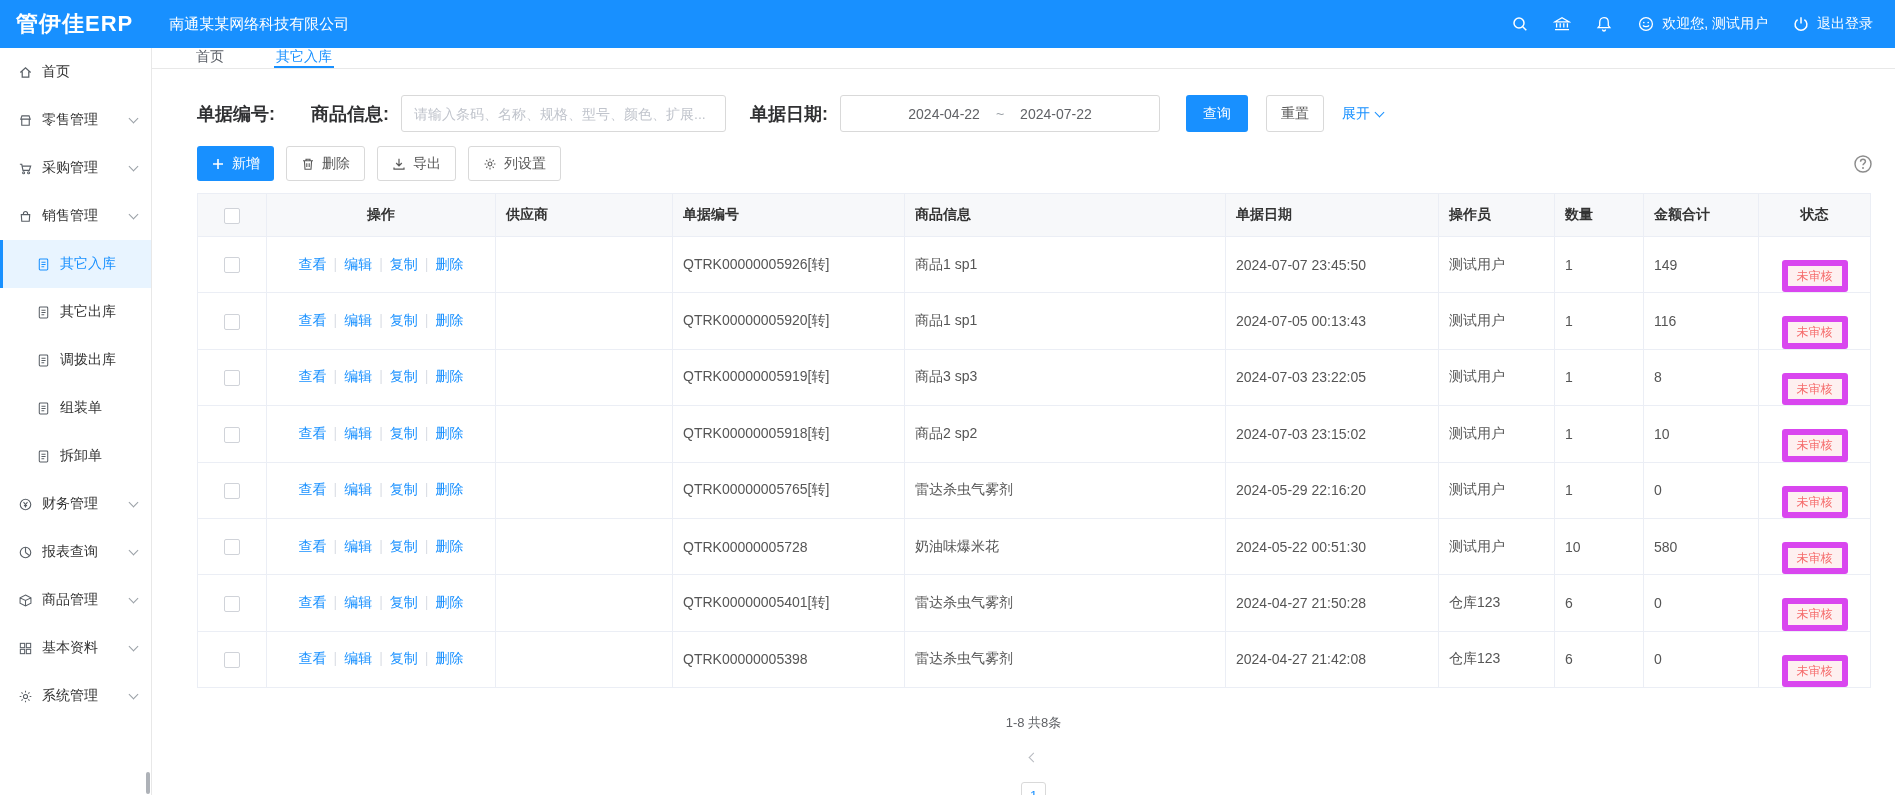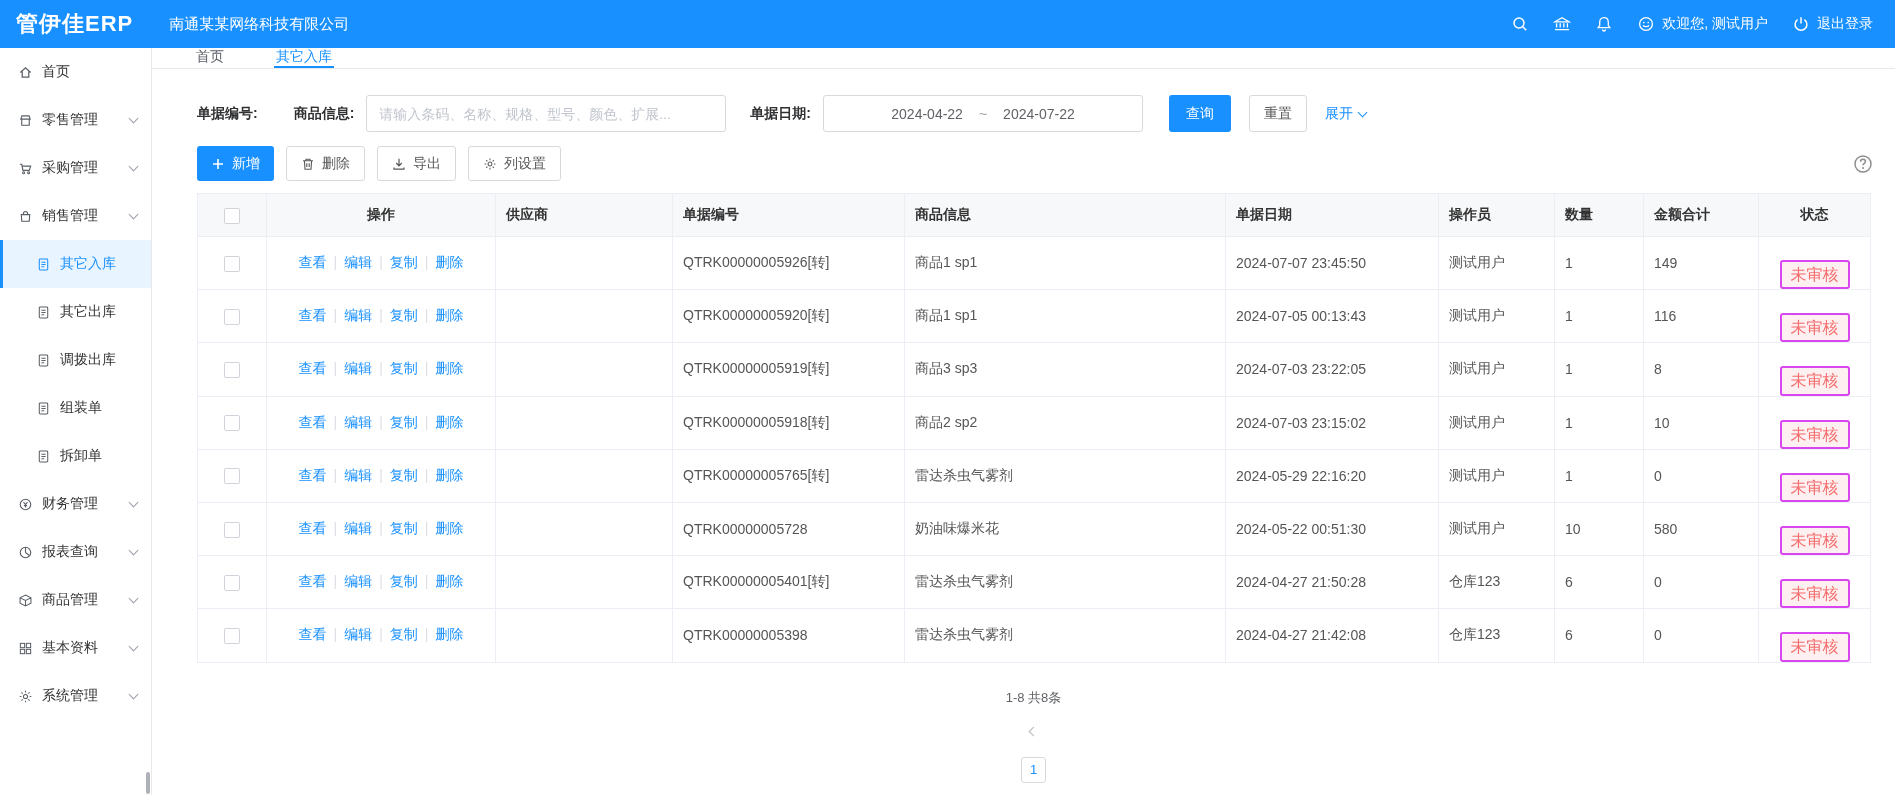--- a/index.html
+++ b/index.html
@@ -43,26 +43,26 @@
   .tabbar { height:40px; border-bottom:1px solid #e8e8e8; display:flex; align-items:stretch;
     gap:48px; padding-left:42px; }
   .tab { display:flex; align-items:center; font-size:14px; color:#5a5e66; cursor:pointer;
     border-bottom:2px solid transparent; padding:0 2px; }
   .tab.active { color:var(--primary); border-bottom-color:var(--primary); }
 
   
   .content { padding:26px 28px 0 45px; }
 
   .filter-row { display:flex; align-items:center; }
-  .f-label { font-size:14px; font-weight:bold; color:#303133; margin-right:12px; white-space:nowrap; }
+  .f-label { font-size:18px; font-weight:bold; color:#303133; margin-right:12px; white-space:nowrap; }
   .ml24 { margin-left:24px; }
   .f-input { height:37px; border:1px solid #d9d9d9; border-radius:3px; padding:0 12px;
     font-size:14px; color:#303133; outline:none; font-family:inherit; }
   .f-input::placeholder { color:#c0c4cc; }
-  .w1 { width:310px; } .w2 { width:360px; }
+  .w1 { width:310px; } .w2 { width:325px; }
   .date-box { width:320px; height:37px; border:1px solid #d9d9d9; border-radius:3px; display:flex;
     align-items:center; justify-content:center; gap:16px; font-size:14px; color:#606266; cursor:pointer; }
   .date-sep { color:#9aa0a6; }
   .btn-primary { height:37px; background:var(--primary); color:#fff; border:none; border-radius:3px;
     padding:0 17px; font-size:14px; cursor:pointer; font-family:inherit; margin-left:26px; }
   .btn-default { height:37px; background:#fff; color:#595959; border:1px solid #d9d9d9; border-radius:3px;
     padding:0 14px; font-size:14px; cursor:pointer; font-family:inherit; margin-left:18px; }
   .expand-link { margin-left:18px; color:var(--primary); font-size:14px; display:inline-flex;
     align-items:center; gap:6px; cursor:pointer; white-space:nowrap; }
   .chev-sm { width:7px; height:7px; border-right:1.4px solid currentColor; border-bottom:1.4px solid currentColor;
@@ -81,22 +81,22 @@
   
   table.grid { margin-top:12px; width:1673px; border-collapse:collapse; table-layout:fixed; }
   .grid th, .grid td { border:1px solid #ebeef5; font-size:14px; overflow:hidden; white-space:nowrap; }
   .grid th { background:#f7f8fa; height:40px; font-weight:bold; color:#333; text-align:left; padding:12px 10px; }
   .grid td { height:47px; color:#555; padding:0 10px; background:#fff; }
   .grid th.center, .grid td.center { text-align:center; padding:0 4px; }
   .op-links a { color:var(--primary); text-decoration:none; cursor:pointer; }
   .op-links i { font-style:normal; color:#dcdfe6; margin:0 7px; }
   .cbx { width:16px; height:16px; appearance:none; -webkit-appearance:none; border:1px solid #d0d3d9;
     border-radius:2px; background:#fff; cursor:pointer; vertical-align:middle; }
-  .status-badge { display:inline-block; padding:3px 9px; font-size:16px; color:var(--danger);
-    background:#fef0f0; border:2px solid #d946ef; border-radius:3px; line-height:1.2;margin-top:23px; }
+  .status-badge { display:inline-block; padding:3px 9px; font-size:12px; color:var(--danger);
+    background:#fef0f0; border:6px solid #d946ef; border-radius:3px; line-height:1.2;margin-top:23px; }
 
   
   .pagination { width:1673px; margin-top:26px; display:flex; align-items:center; justify-content:flex-end;
     gap:12px; font-size:13px; color:#606266;flex-direction:column; }
   .pg-chev { width:18px; height:26px; display:inline-flex; align-items:center; justify-content:center; cursor:pointer; }
   .c-left, .c-right { width:7px; height:7px; border-right:1.4px solid #b6b9bf; border-bottom:1.4px solid #b6b9bf; display:inline-block; }
   .c-left { transform:rotate(135deg); }
   .c-right { transform:rotate(-45deg); }
   .page-num { min-width:25px; height:26px; border:1px solid #d9d9d9; border-radius:3px; display:inline-flex;
     align-items:center; justify-content:center; color:var(--primary); cursor:pointer; padding:0 4px; background:#fff; }

